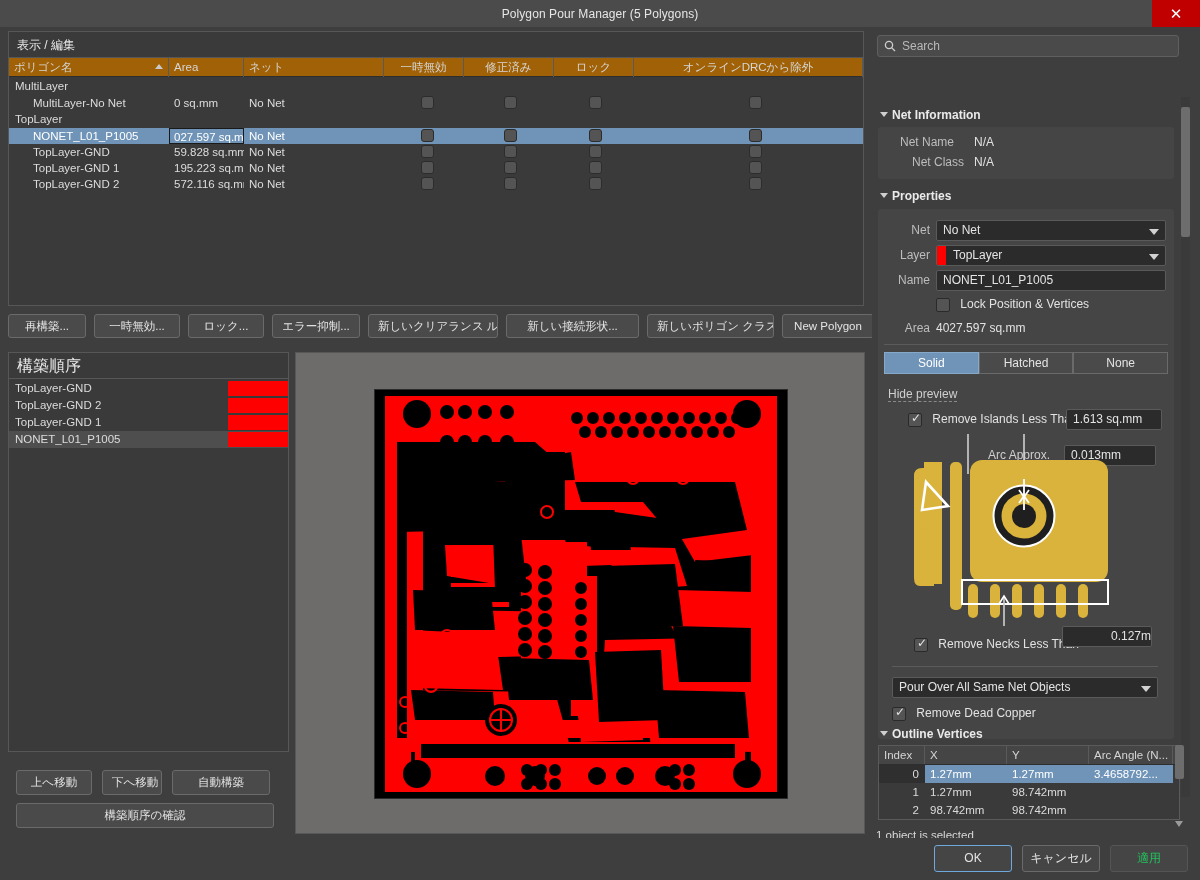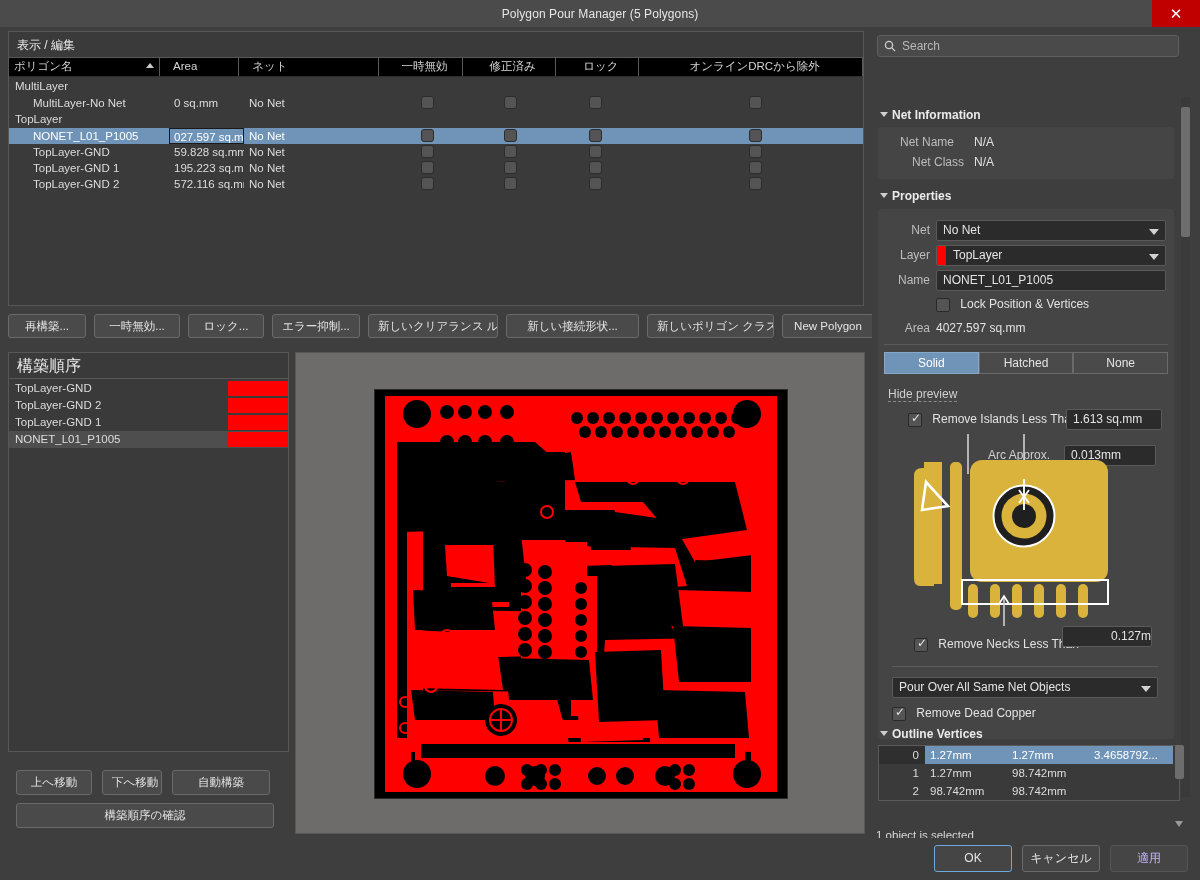--- a/index.html
+++ b/index.html
@@ -28,22 +28,22 @@
   .listpanel {
     position:absolute; left:8px; top:31px; width:856px; height:275px;
     background:#3a3a3a; border:1px solid #575757;
   }
   .listpanel .hdr-title {
     height:26px; line-height:26px; padding-left:8px;
     font-size:12px; color:#e8e8e8; background:#3a3a3a;
     border-bottom:1px solid #575757;
   }
   .colhdr {
-    display:flex; height:19px; background:#000000; border-bottom:1px solid #2e2e2e;
-    font-size:11.5px; color:#d5d5d5; align-items:flex-end;gap:8px;
+    display:flex; height:19px; background:#a16207; border-bottom:1px solid #2e2e2e;
+    font-size:11.5px; color:#d5d5d5; align-items:center;
   }
   .colhdr .c { position:relative; height:19px; line-height:19px; padding-left:5px;
                border-right:1px solid #5a5a5a; overflow:hidden; white-space:nowrap; }
   .colhdr .c.center { text-align:center; padding-left:0; }
   .sortarrow { position:absolute; right:5px; top:6px; width:0;height:0;
     border-left:4px solid transparent;border-right:4px solid transparent;border-bottom:5px solid #c9c9c9; }
 
   .rows { position:absolute; left:0; top:46px; right:0; bottom:0; overflow:hidden; }
   .grouprow { height:17px; line-height:17px; padding-left:6px; font-size:11.5px;
               color:#dcdcdc; background:#3a3a3a; }
@@ -137,21 +137,21 @@
   .ovrow.sel .idx { background:#2f2f2f; }
 
   .statusbar { position:absolute; left:872px; top:826px; width:320px; height:18px;
                font-size:11.5px; color:#d8d8d8; line-height:18px; padding-left:4px; }
 
   .footer { position:absolute; left:0; top:838px; width:1200px; height:42px; background:#3e3e3e; }
   .footer .fbtns { position:absolute; right:12px; top:7px; display:flex; gap:10px; }
   .fbtn { width:78px; height:27px; line-height:25px; text-align:center; font-size:12px;
           background:#454545; border:1px solid #6a6a6a; border-radius:3px; color:#e4e4e4; cursor:pointer; }
   .fbtn.primary { border-color:#6ea8dc; }
-  .fbtn.disabled { color:#c4b5fd; border-color:#555; cursor:default;font-family:Liberation Serif, serif; }
+  .fbtn.disabled { color:#22c55e; border-color:#555; cursor:default;font-family:Liberation Serif, serif; }
 
   
   .vsb { position:absolute; right:2px; width:9px; background:#3a3a3a; }
   .vsb .thumb { position:absolute; left:0; width:9px; background:#6d6d6d; border-radius:2px; }
 </style>
 </head>
 <body>
 
 <div id="app">
 
@@ -531,20 +531,26 @@
         <span class="chk on"></span>
         <span class="val" style="margin-left:7px;">Remove Dead Copper</span>
       </div>
     </div>
 
     <div class="secthdr" style="position:absolute;left:6px;top:696px;">
       <span class="tri"></span>
       <span>Outline Vertices</span>
     </div>
     <div class="ovtbl" style="position:absolute;left:6px;top:714px;">
+      <div class="ovhdr" id="ov-header">
+          <div style="width: 46px;">Index</div>
+          <div style="width: 82px;">X</div>
+          <div style="width: 82px;">Y</div>
+          <div style="width: 84px;">Arc Angle (N...</div>
+        </div>
       <div id="ov-rows">
           <div class="ovrow sel">
             <div class="idx" style="width: 46px;">0</div>
             <div class="hl" style="width: 82px;">1.27mm</div>
             <div class="hl" style="width: 82px;">1.27mm</div>
             <div class="hl" style="width: 84px;">3.4658792...</div>
           </div>
           <div class="ovrow">
             <div class="idx" style="width: 46px;">1</div>
             <div class="" style="width: 82px;">1.27mm</div>

